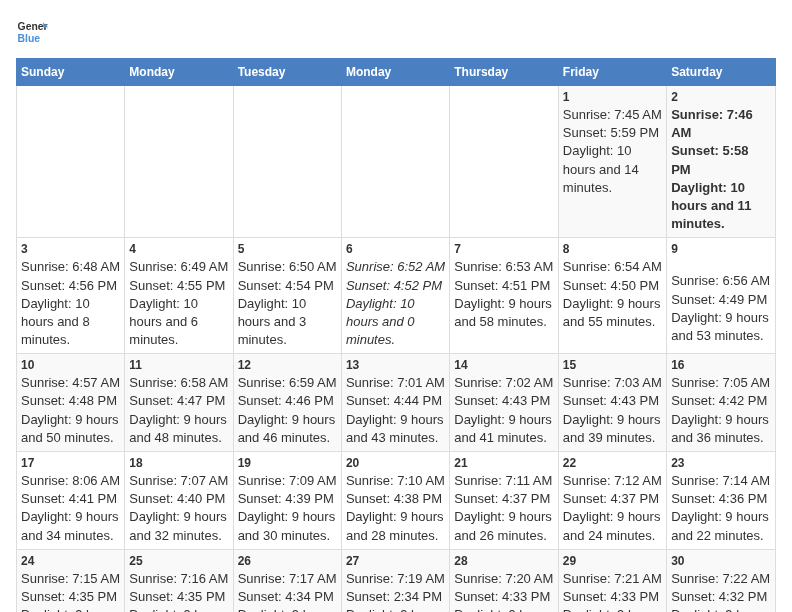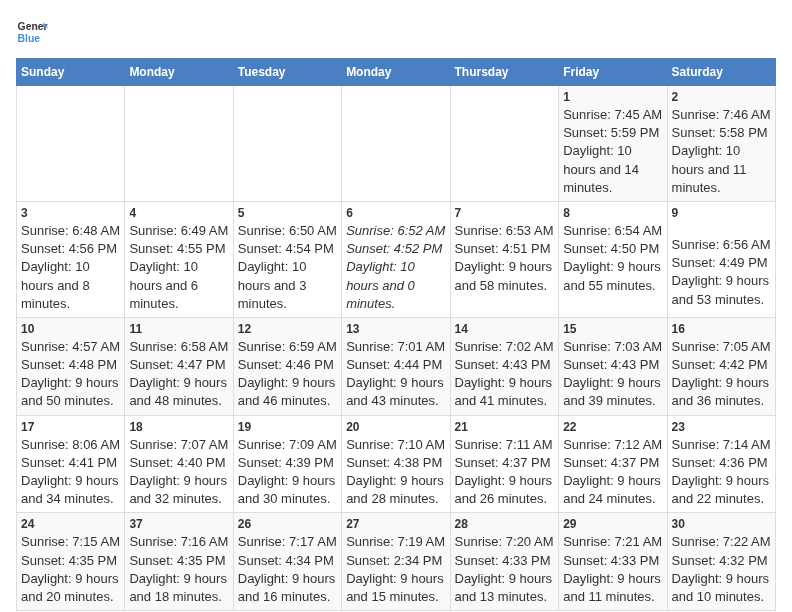--- a/index.html
+++ b/index.html
@@ -120,21 +120,21 @@
         <td class="empty-cell"></td>
         <td class="empty-cell"></td>
         <td>
           <div class="day-number">1</div>
           <div class="day-info" style="white-space: pre-line;">Sunrise: 7:45 AM
 Sunset: 5:59 PM
 Daylight: 10 hours and 14 minutes.</div>
         </td>
         <td>
           <div class="day-number">2</div>
-          <div class="day-info" style="white-space: pre-line;">Sunrise: 7:46 AM
+          <div class="day-info" style="white-space: pre-line; font-weight: bold;">Sunrise: 7:46 AM
 Sunset: 5:58 PM
 Daylight: 10 hours and 11 minutes.</div>
         </td>
       </tr>
       <tr>
         <td>
           <div class="day-number">3</div>
           <div class="day-info" style="white-space: pre-line;">Sunrise: 6:48 AM
 Sunset: 4:56 PM
 Daylight: 10 hours and 8 minutes.</div>
@@ -265,21 +265,21 @@
         </td>
       </tr>
       <tr>
         <td>
           <div class="day-number">24</div>
           <div class="day-info" style="white-space: pre-line;">Sunrise: 7:15 AM
 Sunset: 4:35 PM
 Daylight: 9 hours and 20 minutes.</div>
         </td>
         <td>
-          <div class="day-number">37</div>
+          <div class="day-number">25</div>
           <div class="day-info" style="white-space: pre-line;">Sunrise: 7:16 AM
 Sunset: 4:35 PM
 Daylight: 9 hours and 18 minutes.</div>
         </td>
         <td>
           <div class="day-number">26</div>
           <div class="day-info" style="white-space: pre-line;">Sunrise: 7:17 AM
 Sunset: 4:34 PM
 Daylight: 9 hours and 16 minutes.</div>
         </td>

